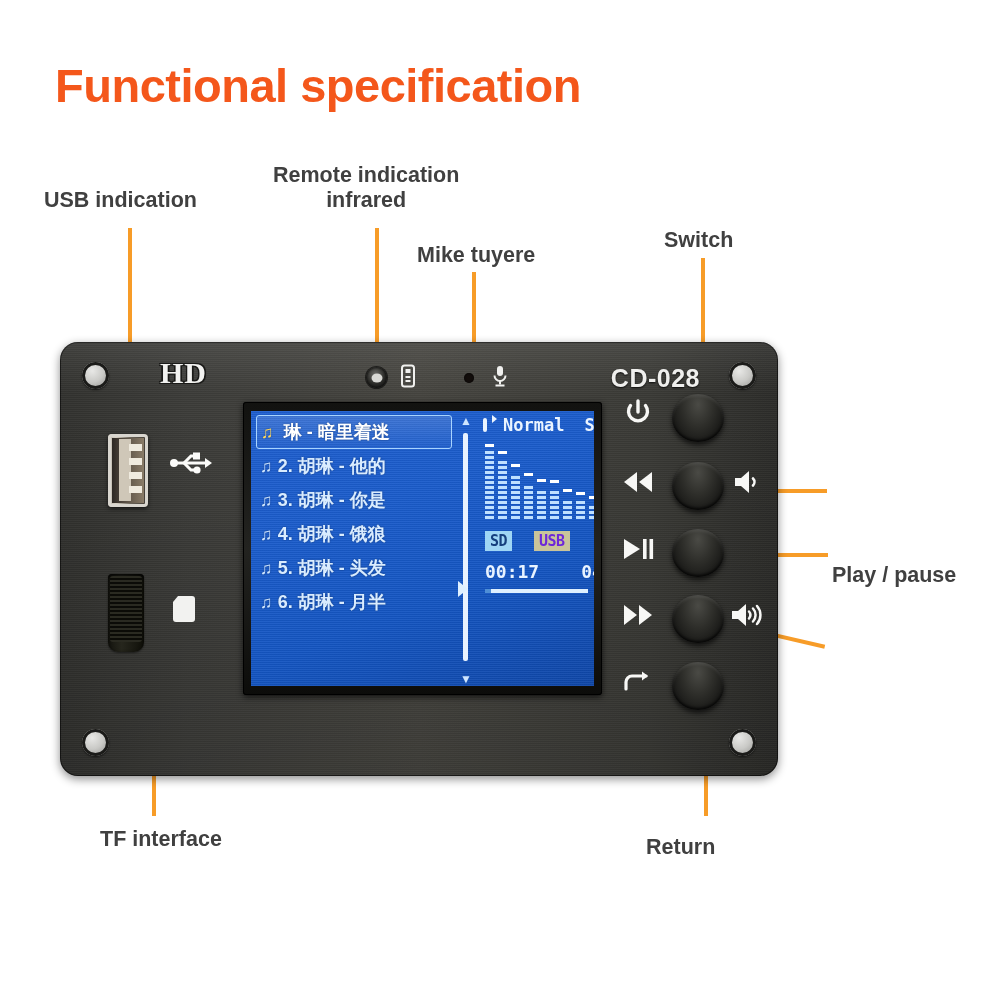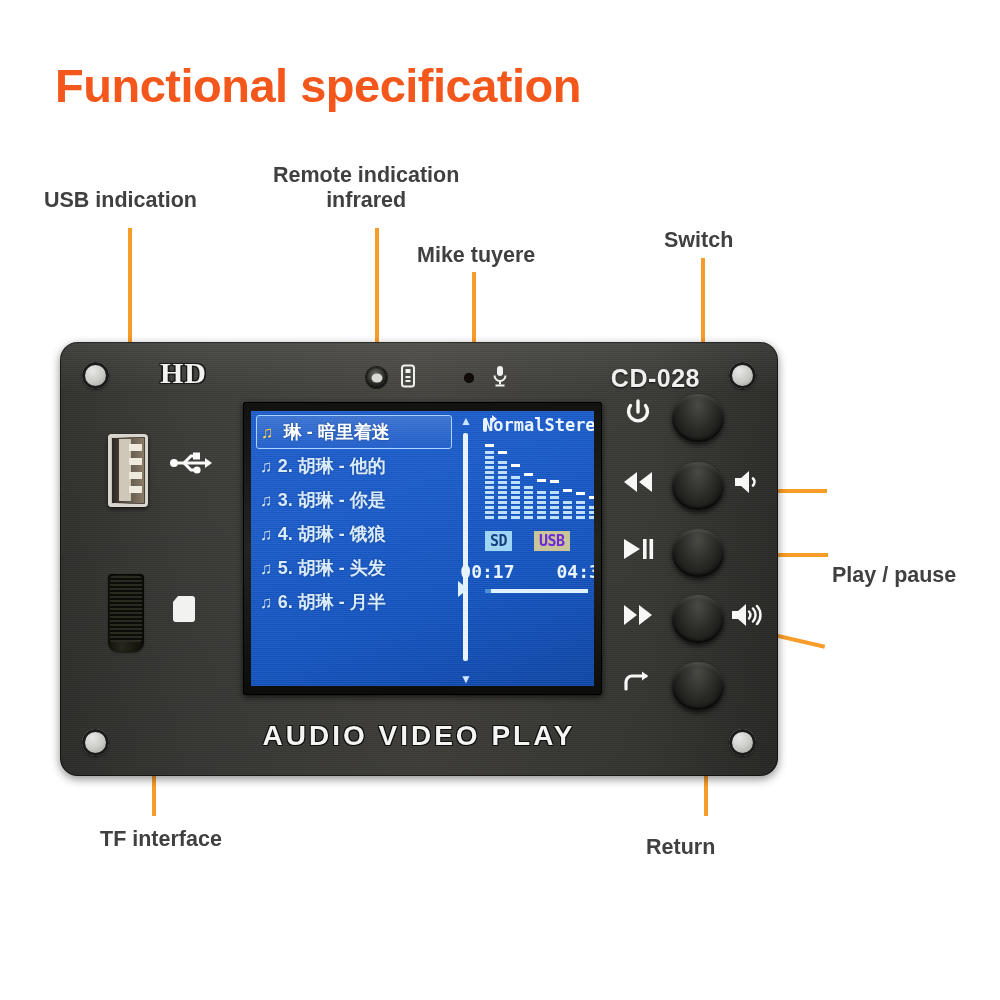--- a/index.html
+++ b/index.html
@@ -171,21 +171,21 @@
   .arw.up { top:0; }
   .arw.dn { bottom:0; }
   .play-caret {
     position:absolute; left:207px; top:170px;
     width:0; height:0; border-top:8px solid transparent; border-bottom:8px solid transparent;
     border-left:10px solid #dff0ff;
   }
 
   .rightpane { position:absolute; left:228px; top:2px; right:2px; bottom:0; }
   .status-row {
-    display:flex; align-items:center; gap:0; padding-left:4px; height:24px;
+    display:flex; align-items:center; gap:20px; padding-left:4px; height:24px;
     color:#eaf4ff; font-size:17px; font-weight:bold;
     font-family:"DejaVu Sans Mono", monospace;
   }
   .loop-ic { display:inline-block; width:24px; height:14px; position:relative; }
   .loop-ic::before{
     content:""; position:absolute; inset:0;
     border:2.5px solid #eaf4ff; border-radius:7px;
   }
   .loop-ic::after{
     content:""; position:absolute; left:9px; top:-3px;
@@ -203,21 +203,21 @@
   .media-icons { position:absolute; left:6px; top:118px; display:flex; gap:22px; }
   .mi {
     font-size:15px; font-weight:bold; padding:1px 5px;
     font-family:"DejaVu Sans Mono", monospace; letter-spacing:-0.5px;
   }
   .mi.sd { background:#9fd6f5; color:#16407e; }
   .mi.usb { background:#c9c49a; color:#6d28d9; }
 
   .time-row {
     position:absolute; left:6px; right:6px; top:148px;
-    display:flex; justify-content:center;
+    display:flex; justify-content:space-between;
     color:#e8f3ff; font-size:18px; font-weight:bold;
     font-family:"DejaVu Sans Mono", monospace;
     gap:42px;
   }
   .prog-track {
     position:absolute; left:6px; right:4px; top:176px; height:4px;
     background:#dff0ff;
   }
   .prog-done { position:absolute; left:0; top:0; height:100%; background:#4f8fd6; }
 
@@ -286,21 +286,20 @@
     <div class="mic-hole"></div>
     <span class="glyph-mic">
       <svg width="20" height="24" viewBox="0 0 20 24" fill="none">
         <rect x="7" y="2" width="6" height="10" rx="3" fill="#f0f0ee"></rect>
         <path d="M4.5 11.5a5.5 5.5 0 0 0 11 0" stroke="#f0f0ee" stroke-width="2" fill="none"></path>
         <rect x="9" y="16.5" width="2" height="4" fill="#f0f0ee"></rect>
         <rect x="5.5" y="20.5" width="9" height="2" fill="#f0f0ee"></rect>
       </svg>
     </span>
 
-    <div class="brand-bottom">AUDIO VIDEO PLAY</div>
 
     <div class="usb-port">
       <div class="inner"></div>
       <div class="tab"></div>
       <div class="pin" style="top:10px;"></div>
       <div class="pin" style="top:24px;"></div>
       <div class="pin" style="top:38px;"></div>
       <div class="pin" style="top:52px;"></div>
     </div>
     <span class="usb-glyph">

